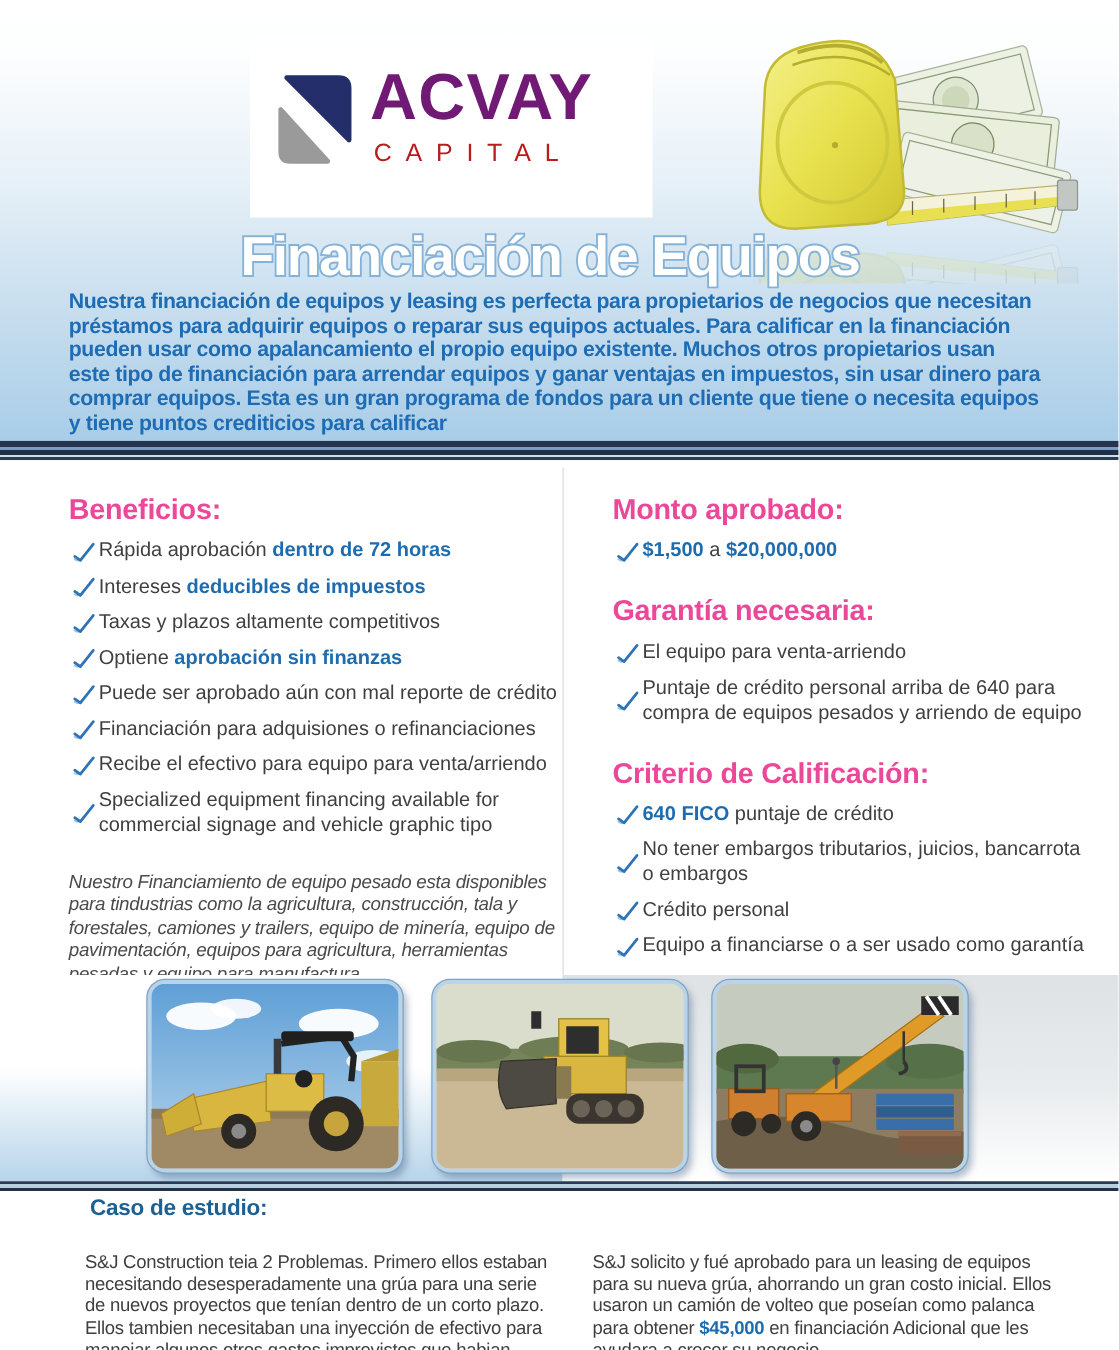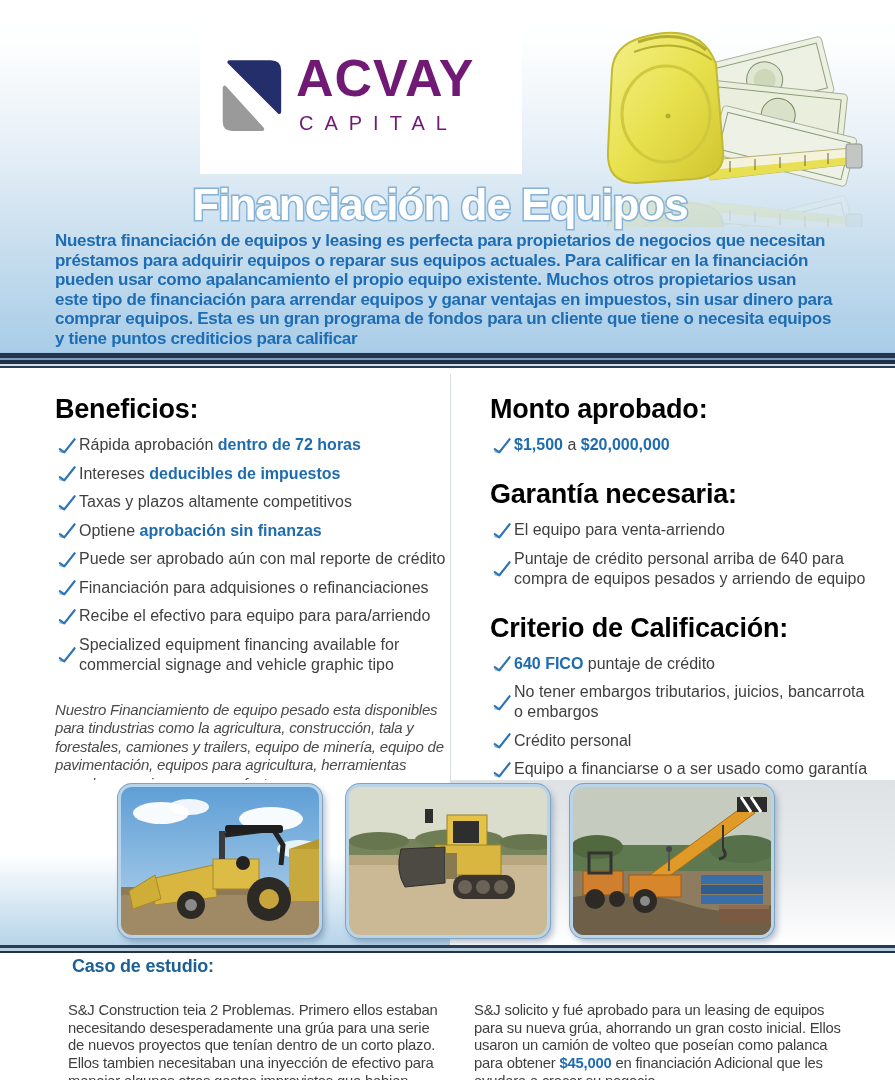--- a/index.html
+++ b/index.html
@@ -7,38 +7,38 @@
         font-family:"Liberation Sans",sans-serif;background:#fff;}
 
   
   .hero{position:absolute;left:0;top:0;width:895px;height:352px;
         background:linear-gradient(to bottom,#ffffff 0%,#fdfefe 12%,#e8f1f8 40%,#c8deee 70%,#a9cde8 100%);}
   .logo-box{position:absolute;left:200px;top:30px;width:322px;height:144px;background:#ffffff;}
   .logo-mark{position:absolute;left:18px;top:28px;width:66px;height:78px;}
   .brand-name{position:absolute;left:96px;top:18px;width:220px;
               font-size:52px;font-weight:bold;color:#701a75;letter-spacing:1px;}
   .brand-sub{position:absolute;left:99px;top:82px;width:220px;
-             font-size:20px;font-weight:500;color:#701a75;letter-spacing:11px;}
+             font-size:20px;font-weight:500;color:#b91c1c;letter-spacing:11px;}
   .tape-art{position:absolute;left:560px;top:12px;width:310px;height:215px;}
   .page-title{position:absolute;left:0;top:178px;width:895px;height:56px;text-align:center;}
   .intro{position:absolute;left:55px;top:231px;width:778px;
          font-size:17px;font-weight:bold;letter-spacing:-0.3px;line-height:19.6px;color:#1d6cb4;}
 
   
   .divider1{position:absolute;left:0;top:352px;width:895px;height:17px;
     background:linear-gradient(to bottom,
       #9dc3de 0%,#9dc3de 6%,#24354d 6%,#24354d 34%,#7d9cc0 34%,#7d9cc0 46%,
       #1f3048 46%,#1f3048 71%,#cfdde9 71%,#cfdde9 81%,#2a3c55 81%,#2a3c55 93%,#ffffff 93%);}
   .divider2{position:absolute;left:0;top:945px;width:895px;height:10px;
     background:linear-gradient(to bottom,
       #2a3c55 0%,#2a3c55 26%,#b9cfe0 26%,#b9cfe0 55%,#223349 55%,#223349 82%,#ffffff 82%);}
   .vsplit{position:absolute;left:450px;top:374px;width:1px;height:568px;background:#d9dee3;}
 
   
-  .sec-heading{font-size:27px;font-weight:bold;color:#000000;margin:0 0 10px 0;letter-spacing:-0.2px;}
+  .sec-heading{font-size:23px;font-weight:bold;color:#ec4899;margin:0 0 10px 0;letter-spacing:-0.2px;}
   .left-col{position:absolute;left:55px;top:394px;width:392px;}
   .right-col{position:absolute;left:490px;top:394px;width:382px;}
   .check-item{display:flex;align-items:center;margin:0 0 8.5px 0;
               font-size:16px;line-height:20px;color:#3f3f3f;}
   .check-item .ck{flex:0 0 24px;margin-top:1px;}
   .check-item .hl{color:#1e6cb0;font-weight:bold;}
   .right-col .sec-heading{margin-top:24px;}
   .right-col .sec-heading:first-child{margin-top:0;}
   .note{margin-top:26px;font-size:15px;line-height:18.5px;color:#4a4a4a;
         font-style:italic;letter-spacing:-0.2px;}
@@ -178,21 +178,21 @@
             <path d="M2 16 Q6 19 10 13" fill="none" stroke="#9cc3e0" stroke-width="1.8" stroke-linecap="round"></path>
             <path d="M2 13.5 L7 17 L18.5 2.5" fill="none" stroke="#2d73b5" stroke-width="2.4" stroke-linecap="round" stroke-linejoin="round"></path>
           </svg>
           <span><span>Financiación para adquisiones o refinanciaciones</span></span>
         </div>
         <div class="check-item">
           <svg class="ck" width="18" height="18" viewBox="0 0 20 20">
             <path d="M2 16 Q6 19 10 13" fill="none" stroke="#9cc3e0" stroke-width="1.8" stroke-linecap="round"></path>
             <path d="M2 13.5 L7 17 L18.5 2.5" fill="none" stroke="#2d73b5" stroke-width="2.4" stroke-linecap="round" stroke-linejoin="round"></path>
           </svg>
-          <span><span>Recibe el efectivo para equipo para para/arriendo</span></span>
+          <span><span>Recibe el efectivo para equipo para venta/arriendo</span></span>
         </div>
         <div class="check-item">
           <svg class="ck" width="18" height="18" viewBox="0 0 20 20">
             <path d="M2 16 Q6 19 10 13" fill="none" stroke="#9cc3e0" stroke-width="1.8" stroke-linecap="round"></path>
             <path d="M2 13.5 L7 17 L18.5 2.5" fill="none" stroke="#2d73b5" stroke-width="2.4" stroke-linecap="round" stroke-linejoin="round"></path>
           </svg>
           <span><span>Specialized equipment financing available for commercial signage and vehicle graphic tipo</span></span>
         </div>
       </div>
     <p class="note">Nuestro Financiamiento de equipo pesado esta disponibles para tindustrias como la agricultura, construcción, tala y forestales, camiones y trailers, equipo de minería, equipo de pavimentación, equipos para agricultura, herramientas pesadas y equipo para manufactura.</p>

